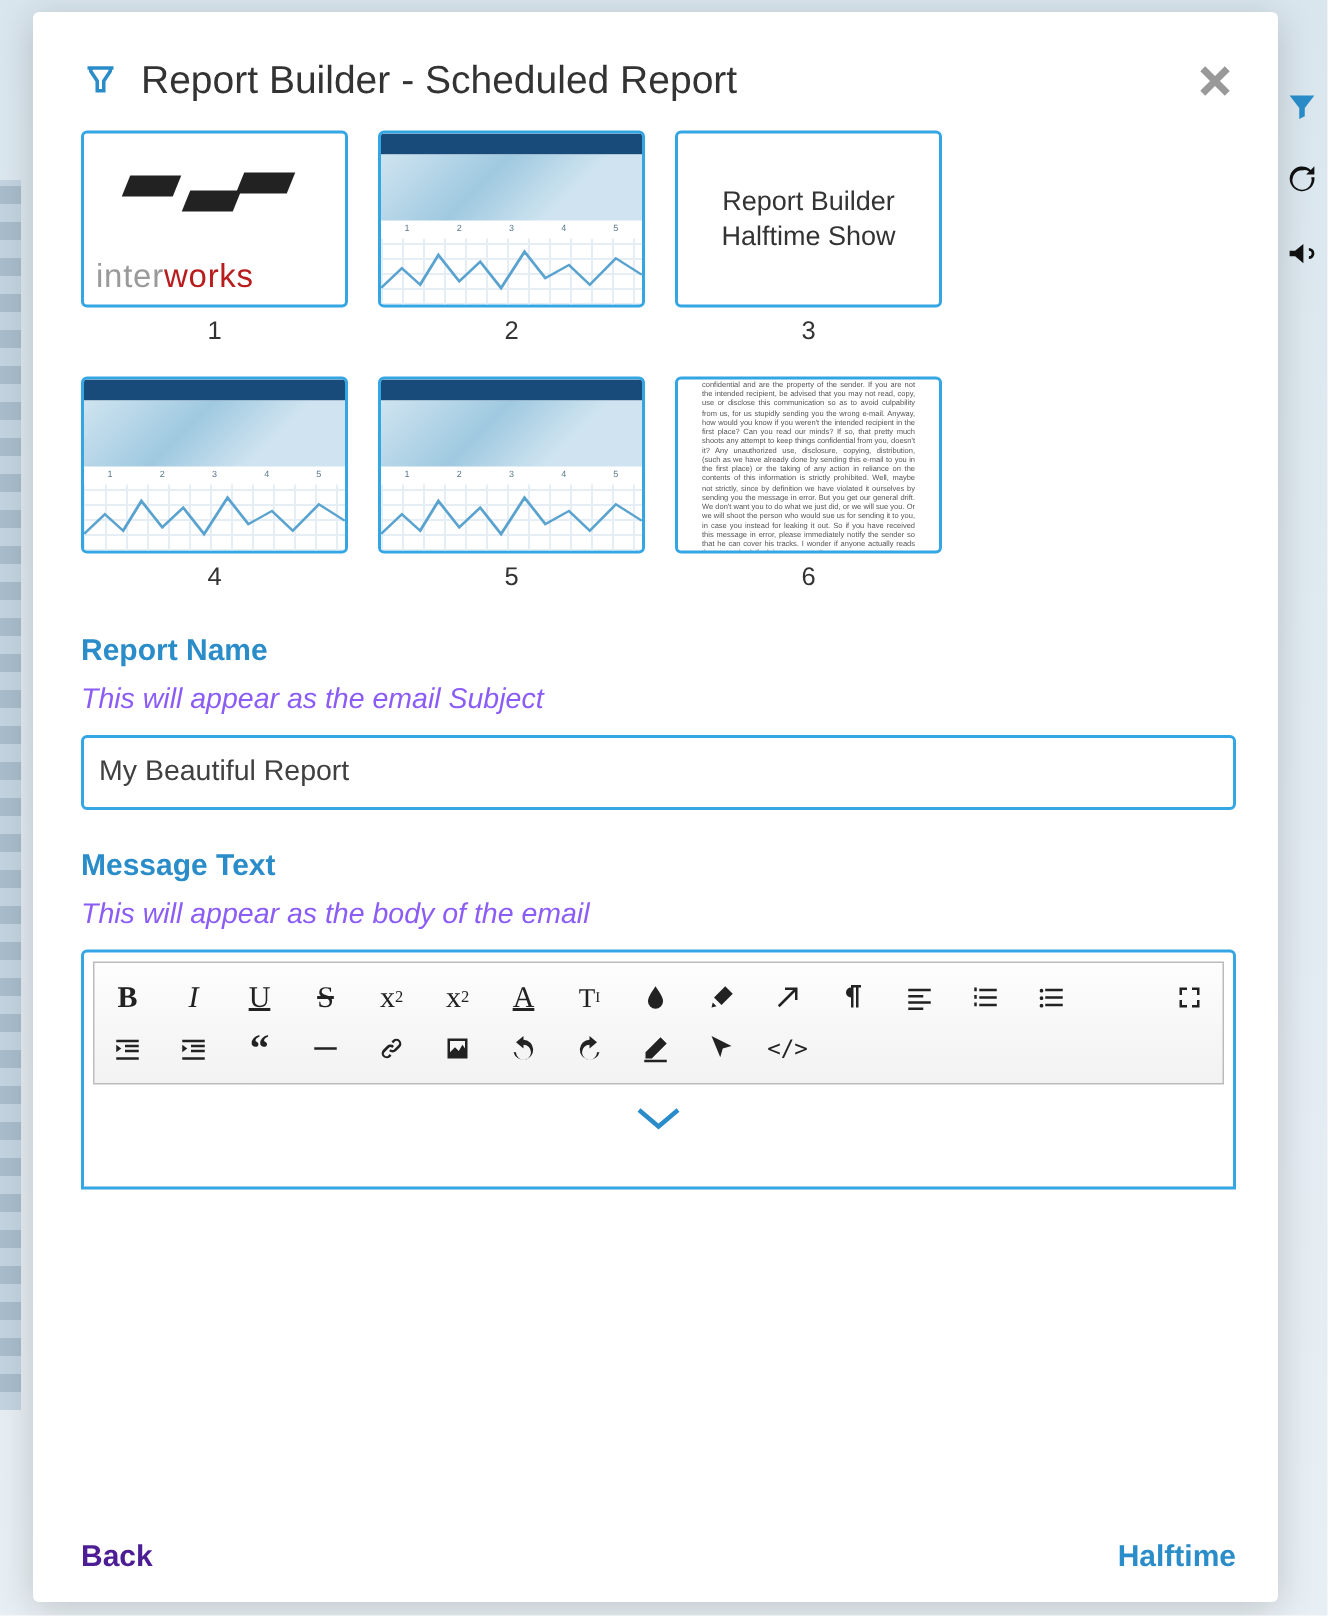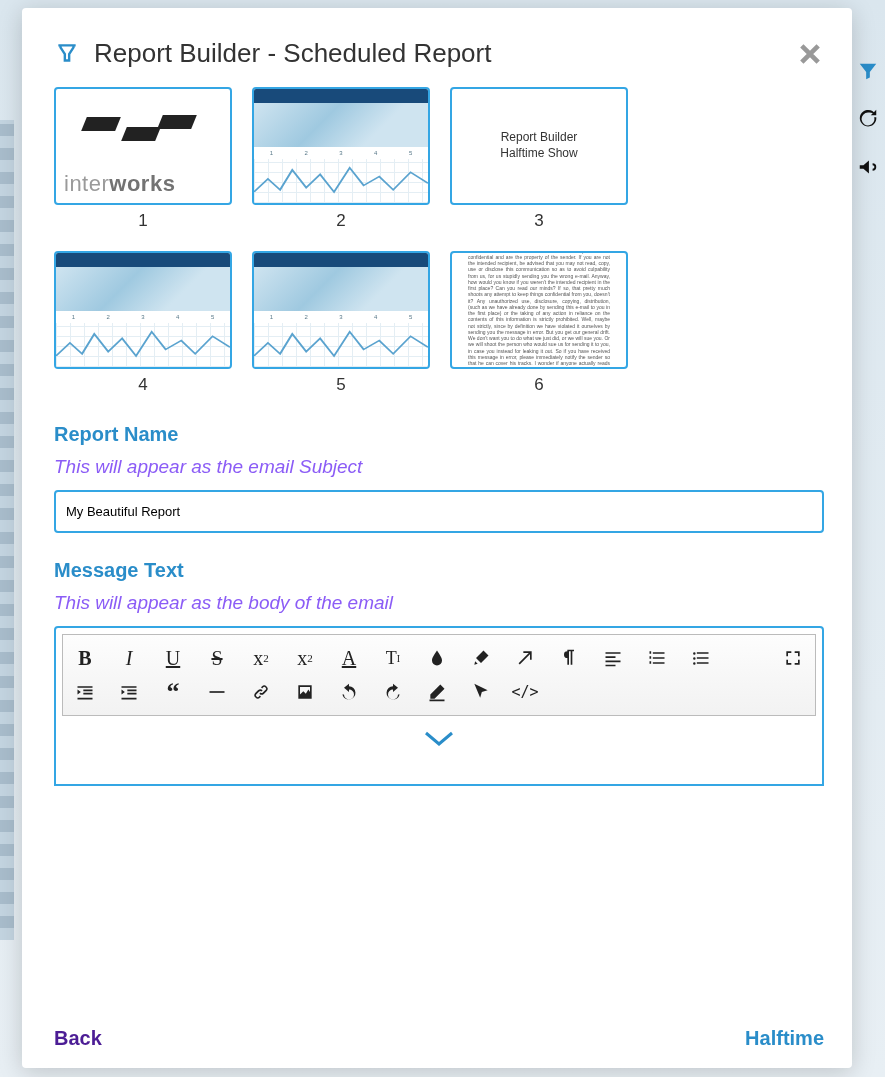--- a/index.html
+++ b/index.html
@@ -54,36 +54,36 @@
     display:flex; align-items:center; justify-content:center;
   }
   .tcard .num { font-size:17px; color:#333; }
   
   .th1 .logo-shape{position:relative;width:130px;height:40px;margin-top:-18px}
   .th1 .logo-shape .d{position:absolute;width:34px;height:14px;background:#222;transform:skewX(-22deg)}
   .th1 .logo-shape .d1{left:6px;top:0}
   .th1 .logo-shape .d2{left:46px;top:10px}
   .th1 .logo-shape .d3{left:82px;top:-2px}
   .th1 .logo-word{position:absolute;bottom:6px;left:8px;right:8px;font-size:22px;color:#9a9a9a;letter-spacing:0.5px;font-weight:300}
-  .th1 .logo-word b{color:#737373;font-weight:700}
+  .th1 .logo-word b{color:#b91c1c;font-weight:400}
   .mapthumb{display:flex;flex-direction:column;width:100%;height:100%}
   .mapthumb .bar{height:14px;background:#184a7a;color:#fff;font-size:6px;padding:2px 4px}
   .mapthumb .map{flex:1;background:linear-gradient(135deg,#cfe4f0,#9fc9e0 40%,#cfe4f0 70%);position:relative}
   .mapthumb .axis{height:12px;display:flex;justify-content:space-around;align-items:center;font-size:6px;color:#5a7a8a}
   .mapthumb .chart{height:44px;background:repeating-linear-gradient(90deg,#e4eef4 0 1px,transparent 1px 14px),repeating-linear-gradient(0deg,#e4eef4 0 1px,transparent 1px 10px);position:relative;overflow:hidden}
   .mapthumb .chart svg{position:absolute;inset:0;width:100%;height:100%}
-  .th3{font-size:12px;color:#333;text-align:center;line-height:1.3}
+  .th3{font-size:18px;color:#333;text-align:center;line-height:1.3}
   .th6{font-size:5px;color:#555;padding:6px 8px;line-height:1.25;text-align:justify}
 
   .field-block{margin-bottom:26px;}
   .field-label{color:#2a8dc9;font-size:20px;font-weight:600;margin:0 0 10px 0;}
   .field-hint{color:#8b5cf6;font-size:19px;margin:0 0 12px 0;font-style:italic;}
   .text-input{
     width:100%;border:2px solid #34a6e4;border-radius:4px;
-    padding:12px 10px;font-size:13px;color:#000000;outline:none;
+    padding:12px 10px;font-size:19px;color:#404040;outline:none;
   }
   .editor-wrap{border:2px solid #34a6e4;border-top-left-radius:4px;border-top-right-radius:4px;min-height:160px;}
   .toolbar{
     margin:6px;border:1px solid #bbb;background:linear-gradient(#fdfdfd,#f2f2f2);
     padding:10px 8px;display:flex;flex-wrap:wrap;gap:4px 16px;align-items:center;
   }
   .tbtn{
     width:28px;height:26px;display:flex;align-items:center;justify-content:center;
     color:#222;cursor:pointer;font-family:"Times New Roman",serif;font-size:20px;user-select:none;
   }

